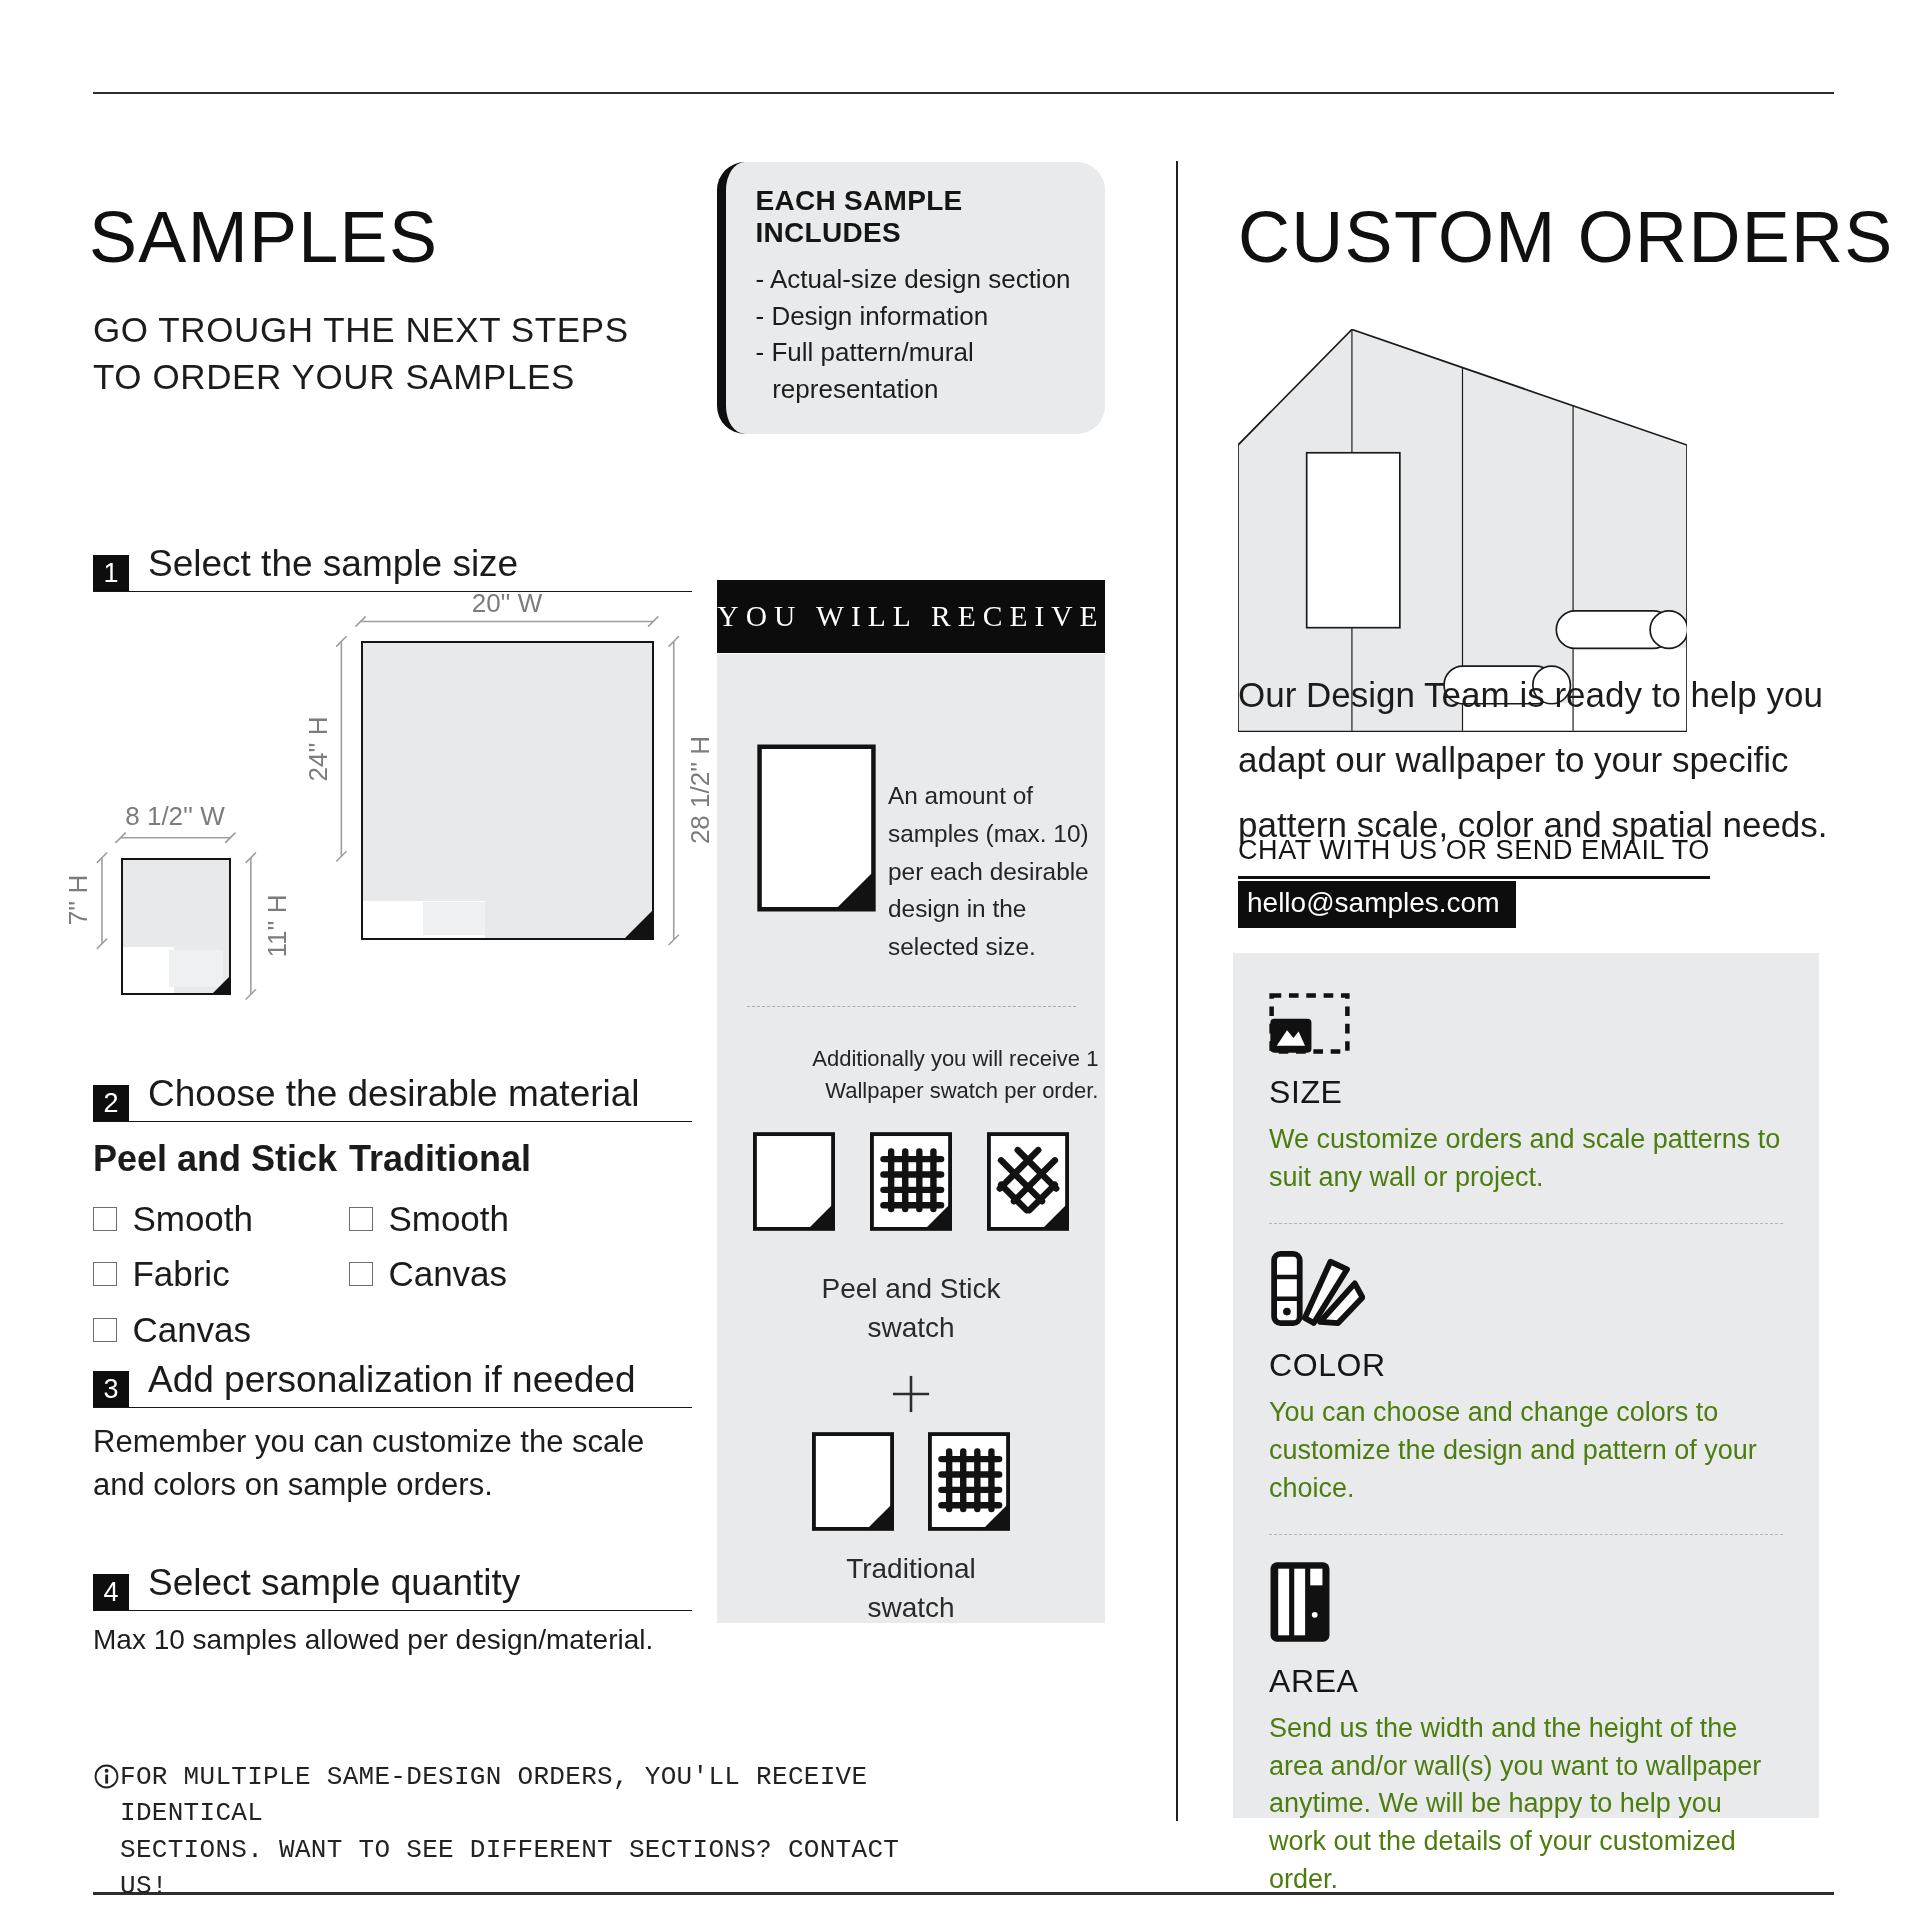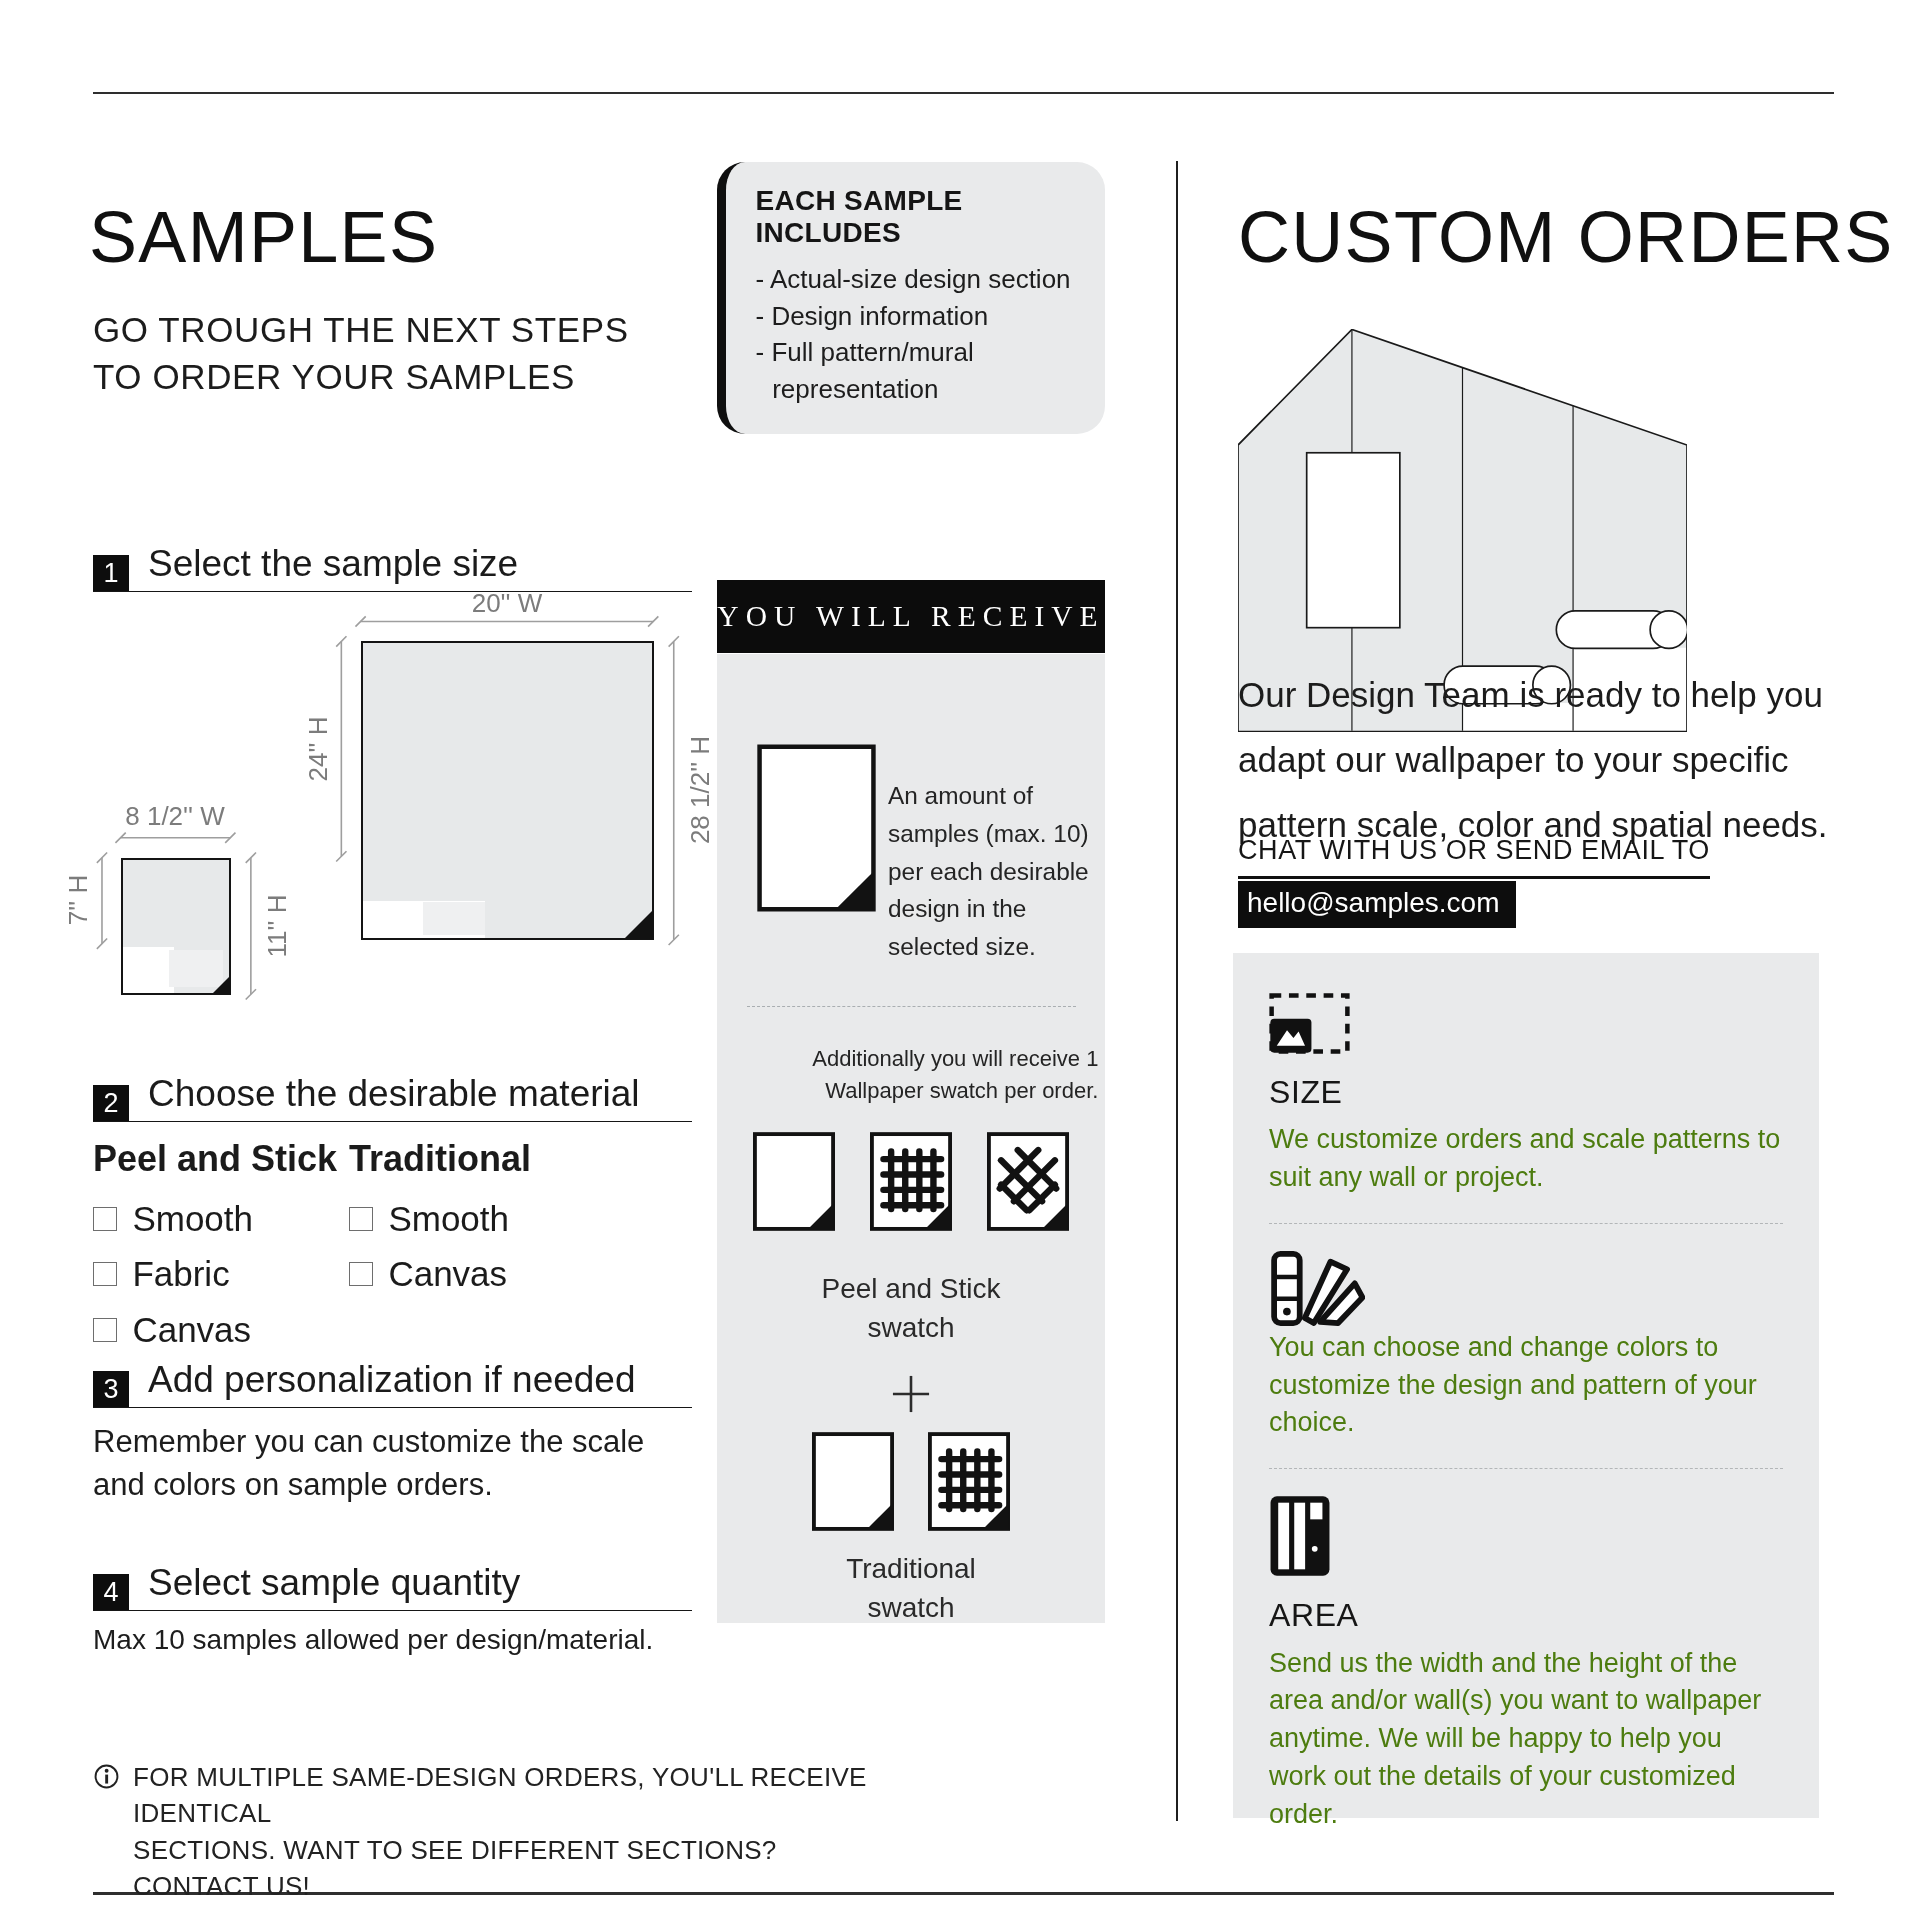--- a/index.html
+++ b/index.html
@@ -31,21 +31,21 @@
   .dim-label{position:absolute;color:#7c7c7c;font-size:26px;white-space:nowrap;}
   .dim-label.rot{transform:translate(-50%,-50%) rotate(-90deg);}
   .dim-label.hor{transform:translate(-50%,0);}
   
   .mat-col{position:absolute;top:0;}
   .mat-title{font-size:36px;font-weight:700;margin-bottom:19px;}
   .mat-option{display:flex;align-items:center;margin-bottom:15.4px;font-size:35px;}
   .checkbox{width:22px;height:22px;border:1.9px solid #6e6e6e;margin-right:15.4px;flex:0 0 auto;background:#fff;}
   .note{position:absolute;color:#1d1d1d;}
   
-  .footnote{position:absolute;left:93px;top:1759px;display:flex;gap:13px;width:809px;}
+  .footnote{position:absolute;left:93px;top:1759px;display:flex;width:809px;font-family:Liberation Mono, monospace;}
   .footnote-text{font-size:26px;line-height:1.4;letter-spacing:0.3px;color:#222;}
   
   .receive-header{position:absolute;left:717px;top:580px;width:388px;height:73px;background:#0c0c0c;color:#fff;
     display:flex;align-items:center;justify-content:center;font-size:29.5px;letter-spacing:7px;white-space:nowrap;font-family:Liberation Serif, serif;}
   .receive-panel{position:absolute;left:717px;top:654px;width:388px;height:969px;background:#e9eaeb;}
   .amount-text{position:absolute;left:171px;top:123px;width:218px;font-size:24.4px;line-height:1.55;color:#242424;}
   .dashed-div{position:absolute;border-top:1.9px dashed #a9aeb1;}
   .additional-text{position:absolute;left:6.4px;top:389px;width:375px;text-align:right;font-size:22px;line-height:1.45;color:#242424;}
   .swatch-row{position:absolute;display:flex;justify-content:space-between;}
   .caption{position:absolute;left:0;width:388px;text-align:center;font-size:28px;line-height:1.38;color:#2a2a2a;}
@@ -312,20 +312,21 @@
   <svg width="96" height="77" viewBox="0 0 150 120">
     <g fill="#ffffff" stroke="#111" stroke-width="9" stroke-linejoin="round">
       <rect x="8" y="6" width="40" height="108" rx="10"></rect>
       <path d="M56 106 L96 18 L122 30 L70 114 Z"></path>
       <path d="M80 112 L134 52 L146 74 L108 114 Z"></path>
     </g>
     <line x1="8" y1="42" x2="48" y2="42" stroke="#111" stroke-width="7"></line>
     <line x1="8" y1="76" x2="48" y2="76" stroke="#111" stroke-width="7"></line>
     <circle cx="28" cy="96" r="6" fill="#111"></circle>
   </svg>
+  <div class="rp-heading">COLOR</div>
   <div class="rp-body">You can choose and change colors to customize the design and pattern of your choice.</div>
 
   <hr class="rp-divider">
 
   
   <svg width="62" height="82" viewBox="0 0 96 128">
     <rect x="2" y="2" width="92" height="124" rx="10" fill="#111"></rect>
     <rect x="14" y="12" width="17" height="104" fill="#fff"></rect>
     <rect x="39" y="12" width="17" height="104" fill="#fff"></rect>
     <rect x="64" y="12" width="19" height="26" fill="#fff"></rect>

